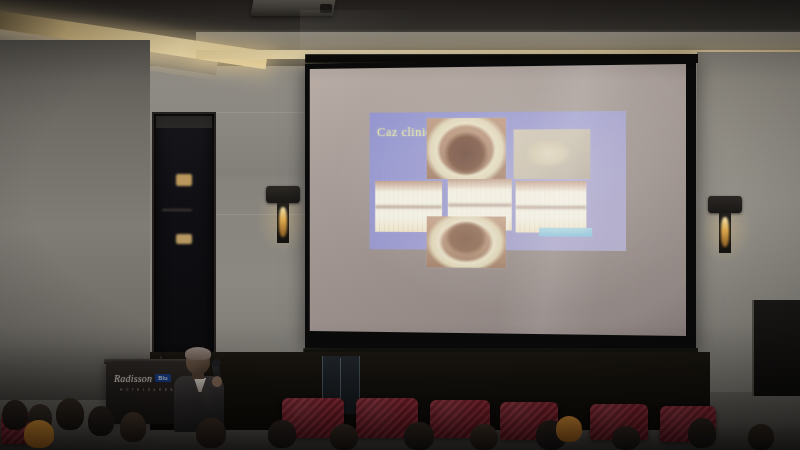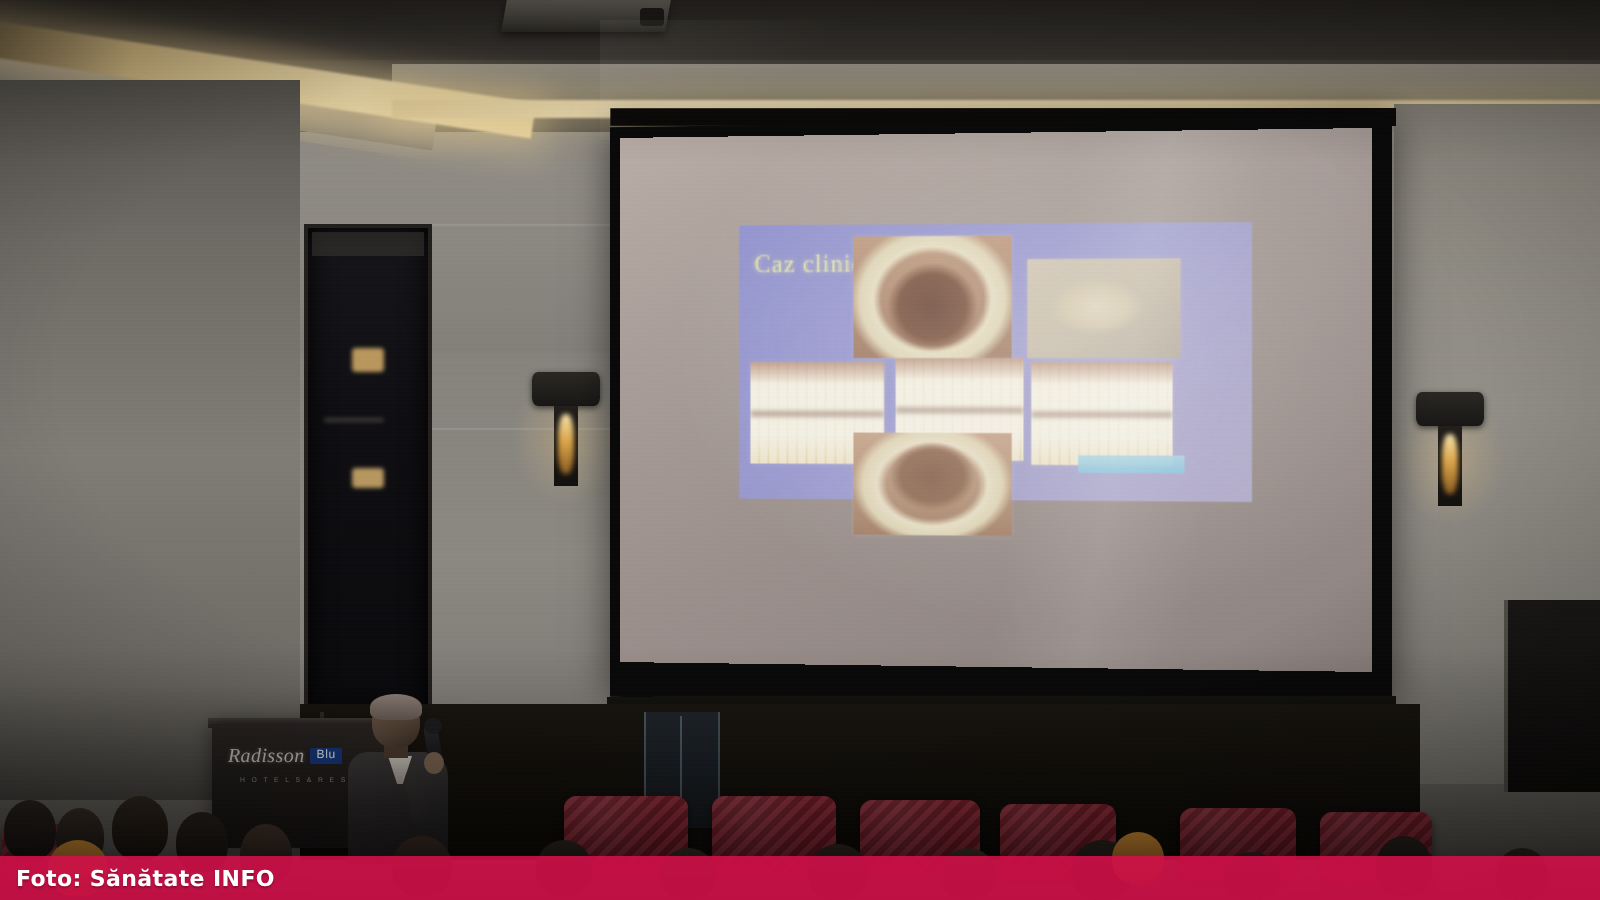--- a/index.html
+++ b/index.html
@@ -526,17 +526,14 @@
   <div class="head" style="left:470px;top:424px;width:28px;height:26px;background:linear-gradient(180deg,#3c2f24,#181311);"></div>
   <div class="head" style="left:536px;top:420px;width:30px;height:30px;background:linear-gradient(180deg,#2a221c,#121010);"></div>
   <div class="head" style="left:556px;top:416px;width:26px;height:26px;background:linear-gradient(180deg,#d08a33,#8d5418);"></div>
   <div class="head" style="left:612px;top:426px;width:28px;height:24px;background:linear-gradient(180deg,#31271f,#151110);"></div>
   <div class="head" style="left:688px;top:418px;width:28px;height:30px;background:linear-gradient(180deg,#2b221b,#131010);"></div>
   <div class="head" style="left:748px;top:424px;width:26px;height:26px;background:linear-gradient(180deg,#35291f,#161210);"></div>
 
   <div class="grade"></div>
   <div class="noise"></div>
 
-  <div class="caption-bar">
-    <span class="caption-text">Foto: Sănătate INFO</span>
-  </div>
 
 </div>
 
 </body></html>

